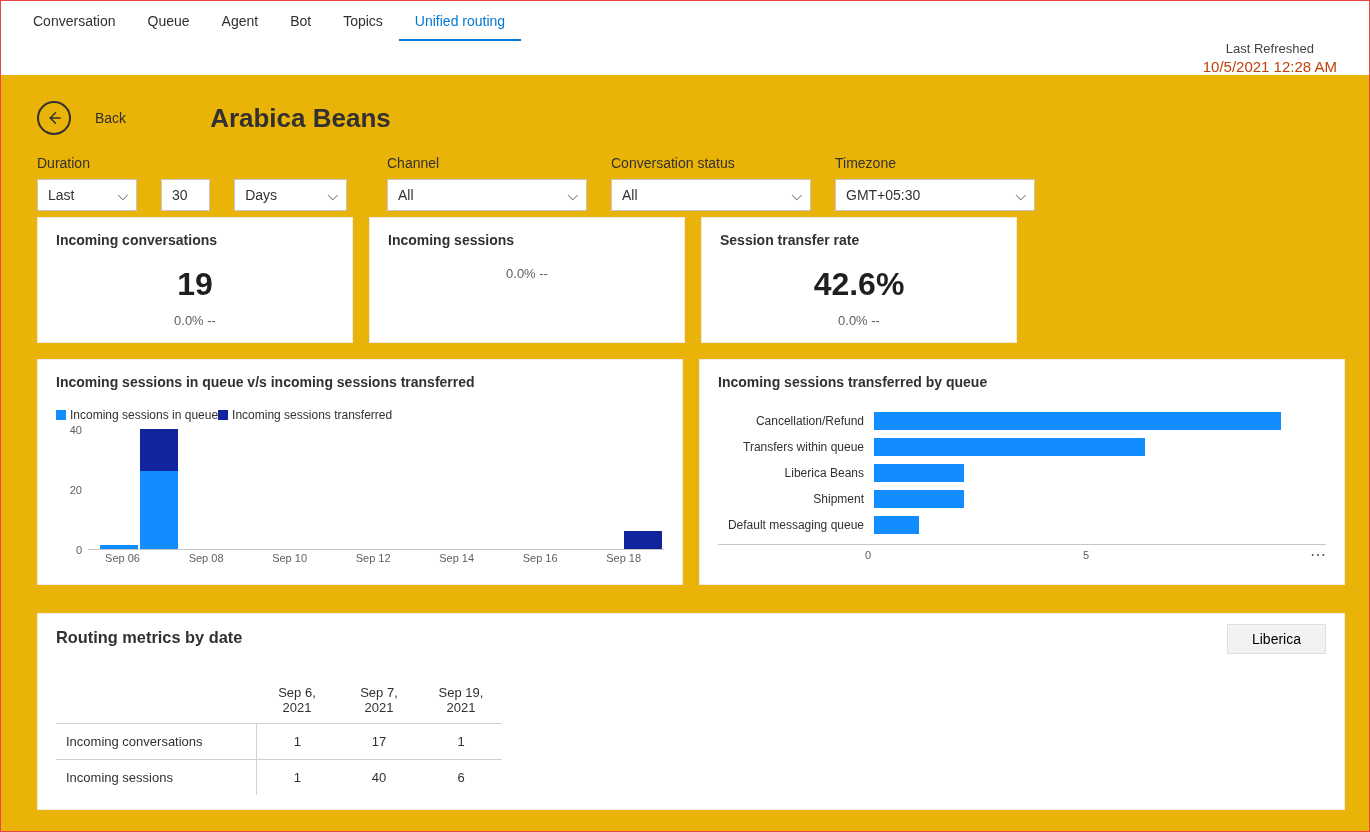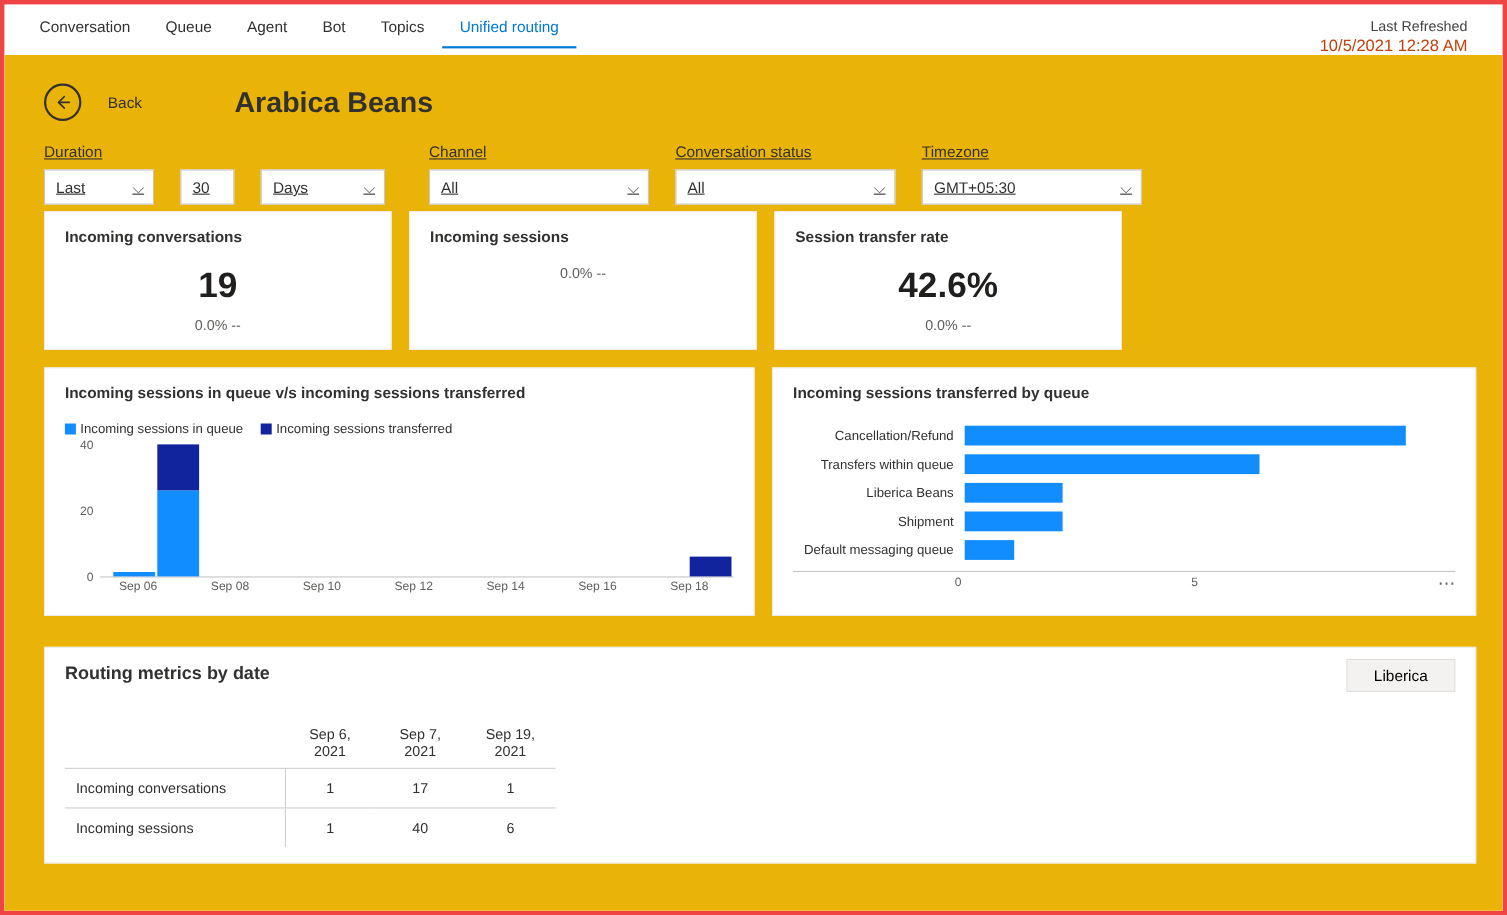--- a/index.html
+++ b/index.html
@@ -1,39 +1,39 @@
 <!DOCTYPE html>
 <html><head>
 <meta charset="utf-8">
 <style>
   * { box-sizing: border-box; margin: 0; padding: 0; }
   body { font-family: "Segoe UI", Arial, sans-serif; background: #fff; color: #323130; font-size: 14px; }
-  .frame { border: 4px solid #ef4444; width: 1370px; height: 832px; overflow: hidden; position: relative; }
+  .frame { border: 1px solid #ef4444; width: 1370px; height: 832px; overflow: hidden; position: relative; }
 
   
   .topbar { display: flex; align-items: flex-start; padding: 0 16px; border-bottom: 0; }
   .tabs { display: flex; gap: 0; }
   .tab { padding: 12px 16px 10px; color: #323130; cursor: pointer; border-bottom: 2px solid transparent; }
   .tab.active { color: #0078d4; border-bottom: 2px solid #0078d4; font-weight: 400; }
-  .refreshed { margin-left: auto; text-align: right; padding: 12px 16px 0 0; font-size: 13px; color: #444; }
+  .refreshed { margin-left: auto; text-align: center; padding: 12px 16px 0 0; font-size: 13px; color: #444; margin-top: 28px; }
   .refreshed .ts { font-size: 15px; color: #c2410c; padding-top: 2px; }
 
   
   .content { background: #eab308; padding: 10px 24px 0 36px; height: calc(832px - 46px); overflow: hidden; }
 
   
   .header-row { display: flex; align-items: center; gap: 24px; margin-bottom: 20px; padding-top: 16px; }
   .back-btn { width: 34px; height: 34px; border: 2px solid #323130; border-radius: 50%; display: flex; align-items: center; justify-content: center; cursor: pointer; background: transparent; }
   .back-btn svg { width: 18px; height: 18px; }
   .back-label { font-size: 14px; color: #323130; }
   .page-title { font-size: 26px; font-weight: 600; margin-left: 60px; }
 
   
   .filters { display: flex; gap: 24px; margin-bottom: 6px; }
-  .filter { display: flex; flex-direction: column; gap: 8px; text-decoration: underline; }
+  .filter { display: flex; flex-direction: column; gap: 8px; }
   .filter label { font-size: 14px; color: #323130; }
   .dropdown { border: 1px solid #c8c6c4; background: #fff; height: 32px; display: flex; align-items: center; justify-content: space-between; padding: 0 8px 0 10px; font-size: 14px; cursor: pointer; min-width: 100px; }
   .dropdown .chev { color: #605e5c; }
   .duration-row { display: flex; gap: 24px; }
   .num-box { border: 1px solid #c8c6c4; background: #fff; height: 32px; width: 60px; display: flex; align-items: center; padding: 0 10px; }
   .date-range { display: flex; align-items: center; gap: 6px; font-size: 13px; color: #323130; margin: 8px 0 16px; }
   .cal-icon { width: 14px; height: 14px; }
 
   
   .kpi-row { display: flex; gap: 16px; margin-bottom: 16px; }
@@ -42,21 +42,21 @@
   .kpi-card { text-align: center; max-width: 316px; }
   .kpi-value { font-size: 32px; font-weight: 600; color: #201f1e; }
   .kpi-sub { font-size: 13px; color: #605e5c; margin-top: 10px; }
 
   
   .chart-row { display: flex; gap: 16px; margin-bottom: 28px; }
   .chart-card-left { flex: 0 0 646px; }
   .chart-card-right { flex: 1; }
 
   
-  .legend { display: flex; gap: 16px; font-size: 12px; margin-bottom: 8px; }
+  .legend { display: flex; gap: 0; font-size: 12px; margin-bottom: 8px; }
   .legend-item { display: flex; align-items: center; gap: 4px; }
   .swatch { width: 10px; height: 10px; }
   .bar-chart { position: relative; height: 140px; }
   .y-axis { position: absolute; left: 0; top: 0; bottom: 20px; width: 30px; }
   .y-tick { position: absolute; right: 4px; font-size: 11px; color: #605e5c; transform: translateY(-50%); }
   .plot { position: absolute; left: 32px; right: 0; top: 0; bottom: 20px; border-bottom: 1px solid #c8c6c4; }
   .bar-wrap { position: absolute; bottom: 0; width: 38px; display: flex; flex-direction: column-reverse; }
   .bar-seg { width: 100%; }
   .x-labels { position: absolute; left: 32px; right: 0; bottom: 0; height: 18px; }
   .x-label { position: absolute; font-size: 11px; color: #605e5c; transform: translateX(-50%); }

